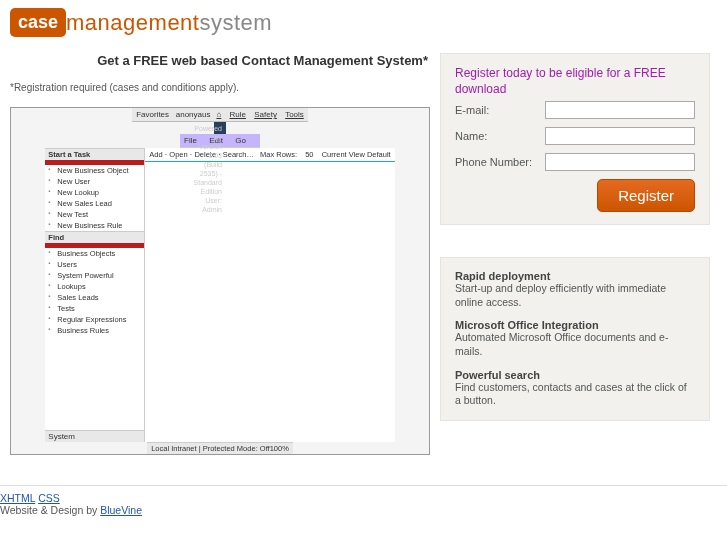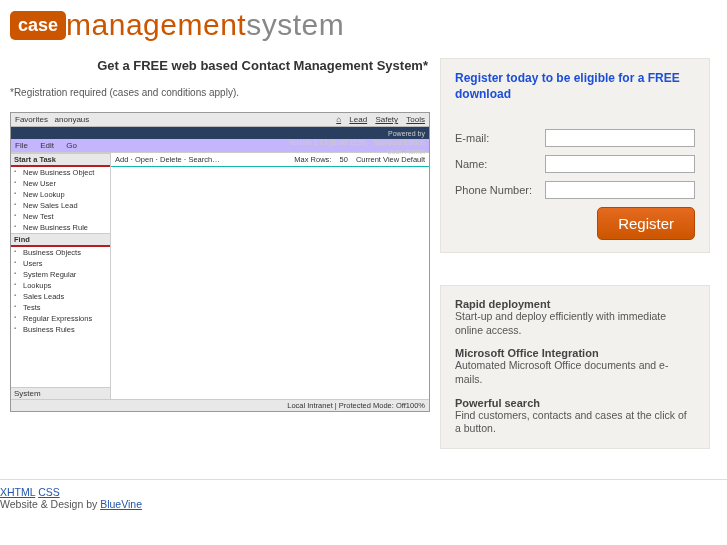--- a/index.html
+++ b/index.html
@@ -22,21 +22,21 @@
   display: inline-block;
   background: #cc5500;
   color: #fff;
   border-radius: 5px;
   padding: 4px 8px;
   font-size: 18px;
   font-weight: bold;
   vertical-align: middle;
 }
 .logo-text {
-  font-size: 30px;
+  font-size: 22px;
   color: #cc5500;
   vertical-align: middle;
   letter-spacing: 0.5px;
 }
 .logo-text .grey { color: #888; font-weight: 300; }
 .main-row {
   display: flex;
   align-items: flex-start;
   padding: 0 10px;
 }
@@ -57,27 +57,28 @@
   margin: 12px 0 14px 0;
   text-align: right;
 }
 .subnote {
   font-size: 10px;
   color: #555;
   margin-bottom: 14px;
 }
 .screenshot {
   width: 420px;
-  height: 300px;
+  height: 348px;
   border: 1px solid #999;
   background: #f4f4f4;
   font-size: 8px;
   color: #333;
   display: flex;
   flex-direction: column;
+  align-items: center;
 }
 .ss-browser-bar {
   background: #e8e8e8;
   border-bottom: 1px solid #bbb;
   padding: 2px 4px;
   font-size: 8px;
   display: flex;
   justify-content: space-between;
 }
 .ss-browser-right span { margin-left: 6px; text-decoration: underline; }
@@ -115,21 +116,21 @@
   border-right: 1px solid #ccc;
   display: flex;
   flex-direction: column;
   justify-content: space-between;
 }
 .ss-sidebar-top {
   font-size: 7.5px;
 }
 .ss-group-head {
   background: #e8e8e8;
-  border-bottom: 2px solid #b91c1c;
+  border-bottom: 5px solid #b91c1c;
   border-top: 1px solid #ccc;
   padding: 1px 3px;
   font-weight: bold;
 }
 .ss-item {
   padding: 1px 3px 1px 12px;
   position: relative;
 }
 .ss-item::before {
   content: "▪";
@@ -169,23 +170,23 @@
 }
 
 .panel {
   background: #f2f1ed;
   border: 1px solid #e5e3dd;
   padding: 12px 14px;
   margin-top: 12px;
 }
 .panel h2 {
   font-size: 12px;
-  color: #1d4ed8;
-  font-weight: bold;
-  margin-bottom: 27px;
+  color: #a21caf;
+  font-weight: normal;
+  margin-bottom: 4px;
   line-height: 1.3;
 }
 .form-row {
   display: flex;
   align-items: center;
   margin-bottom: 8px;
 }
 .form-row label {
   width: 90px;
   font-size: 11px;
@@ -240,21 +241,21 @@
 
       <div class="screenshot">
         <div class="ss-browser-bar">
           <div>
             <span>Favorites</span>
             &nbsp;
             <span>anonyaus</span>
           </div>
           <div class="ss-browser-right">
             <span>⌂</span>
-            <span>Lead</span>
+            <span>Rule</span>
             <span>Safety</span>
             <span>Tools</span>
           </div>
         </div>
         <div class="ss-app-header">
           <span></span>
           <div class="powered">
             <div>Powered by</div>
             <div>Version 1.03 (Build 2535) - Standard Edition</div>
             <div>User: Admin</div>
@@ -271,21 +272,21 @@
               <div class="ss-group-head">Start a Task</div>
               <div class="ss-item">New Business Object</div>
               <div class="ss-item">New User</div>
               <div class="ss-item">New Lookup</div>
               <div class="ss-item">New Sales Lead</div>
               <div class="ss-item">New Test</div>
               <div class="ss-item">New Business Rule</div>
               <div class="ss-group-head">Find</div>
               <div class="ss-item">Business Objects</div>
               <div class="ss-item">Users</div>
-              <div class="ss-item">System Regular</div>
+              <div class="ss-item">System Powerful</div>
               <div class="ss-item">Lookups</div>
               <div class="ss-item">Sales Leads</div>
               <div class="ss-item">Tests</div>
               <div class="ss-item">Regular Expressions</div>
               <div class="ss-item">Business Rules</div>
             </div>
             <div class="ss-system-head">System</div>
           </div>
           <div class="ss-content">
             <div class="ss-toolbar">

